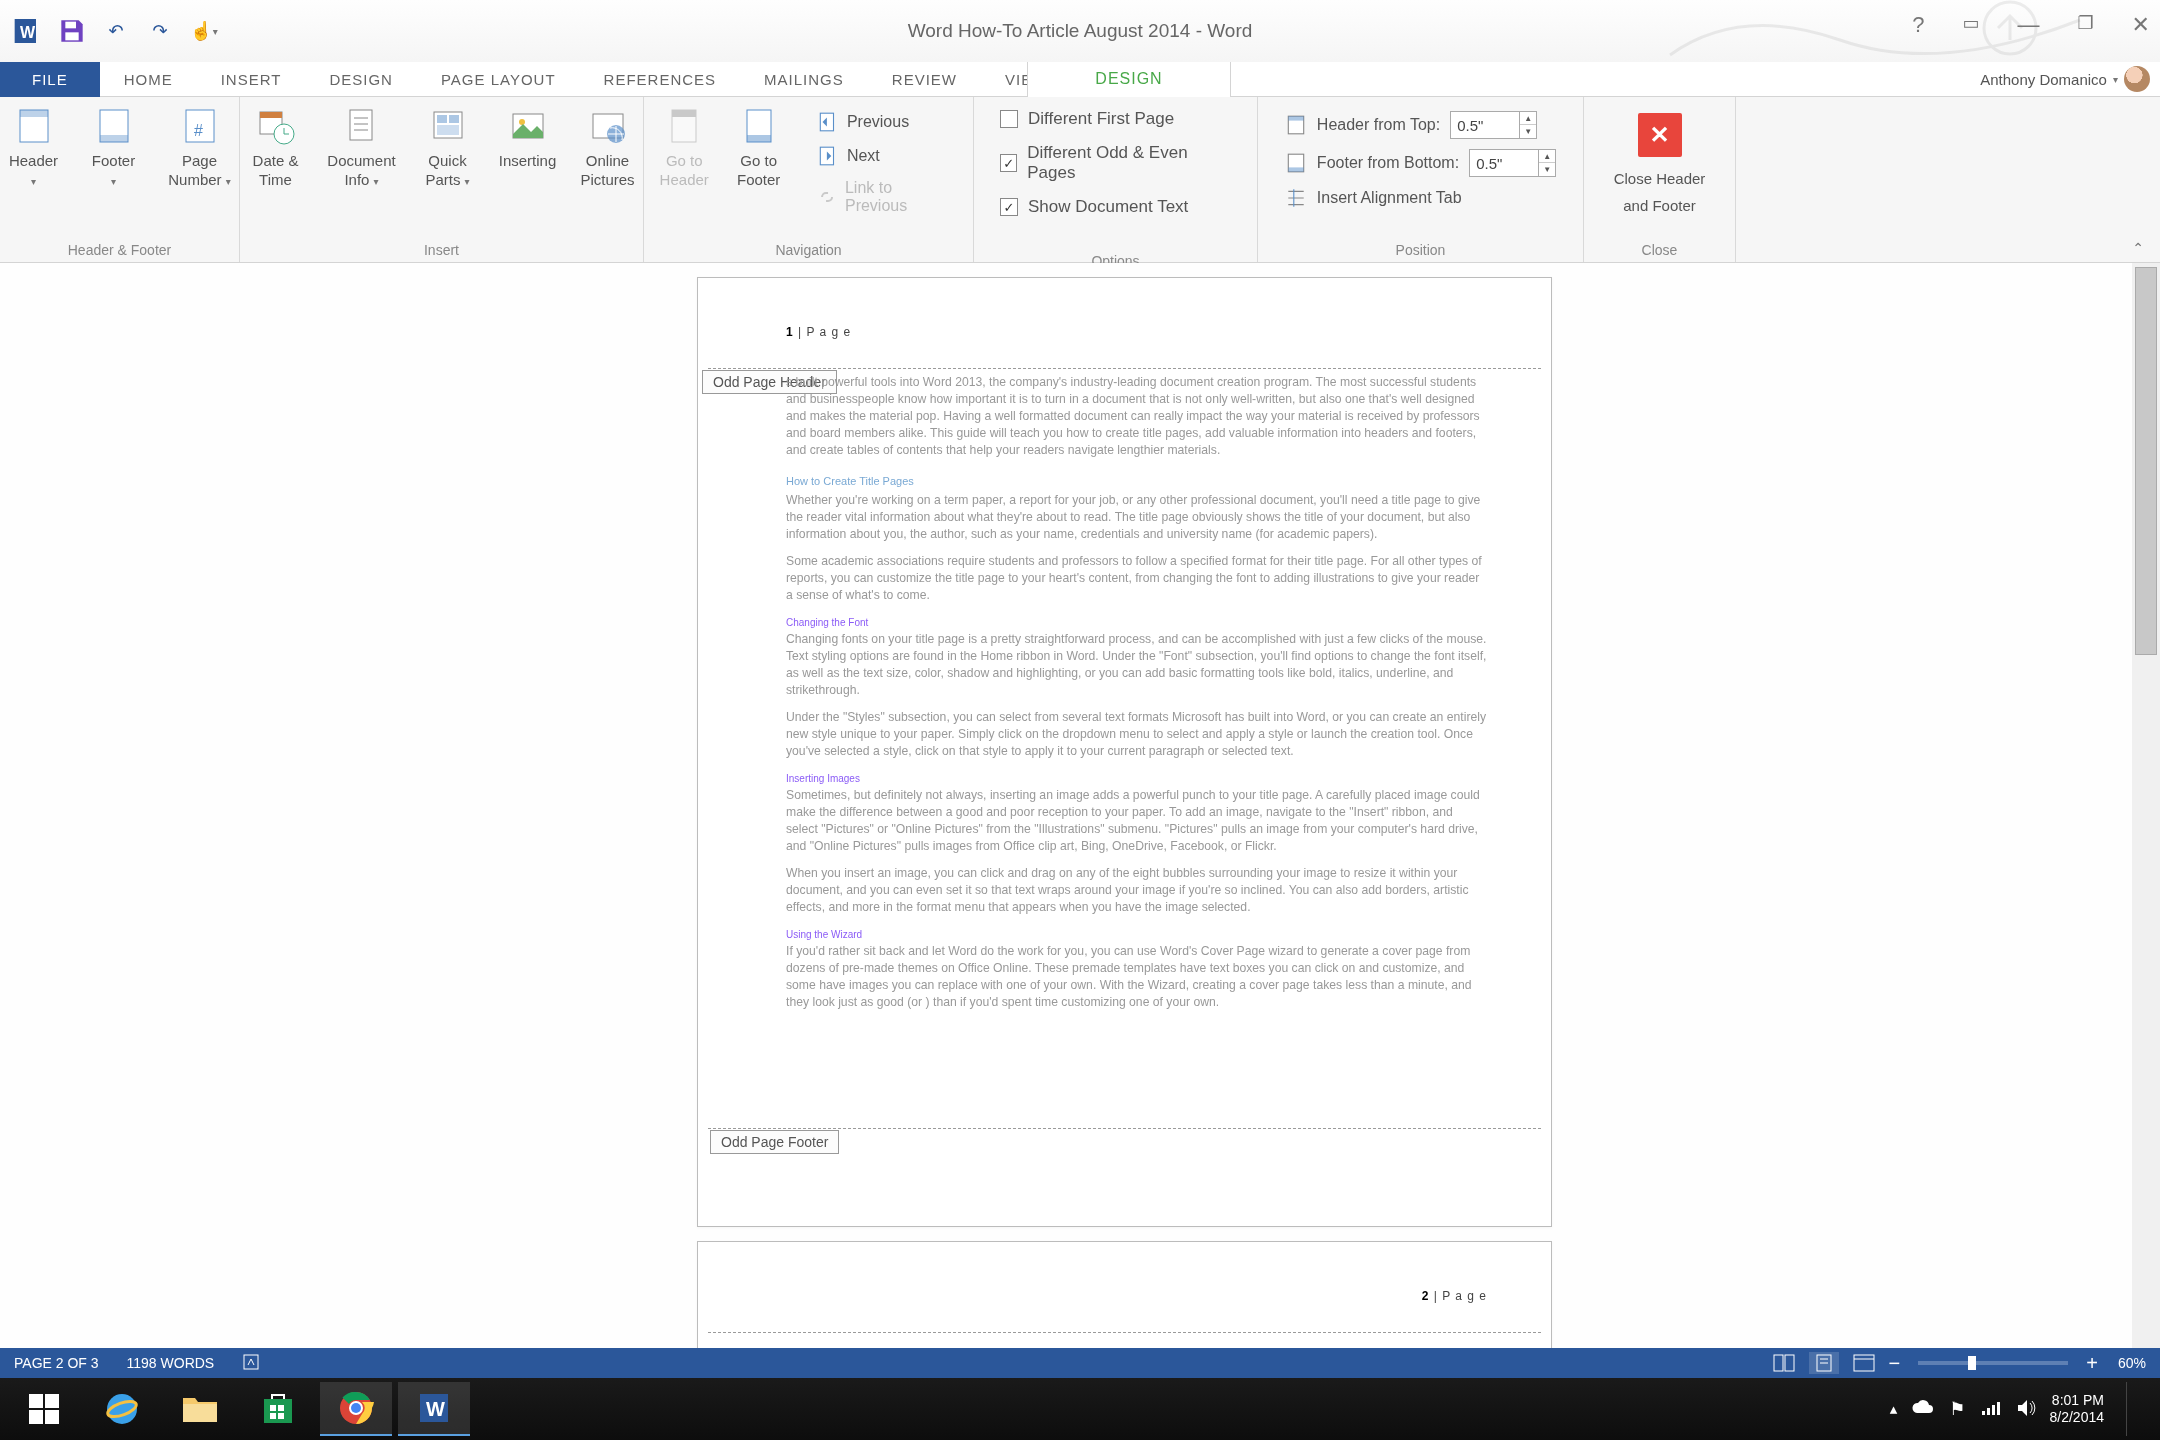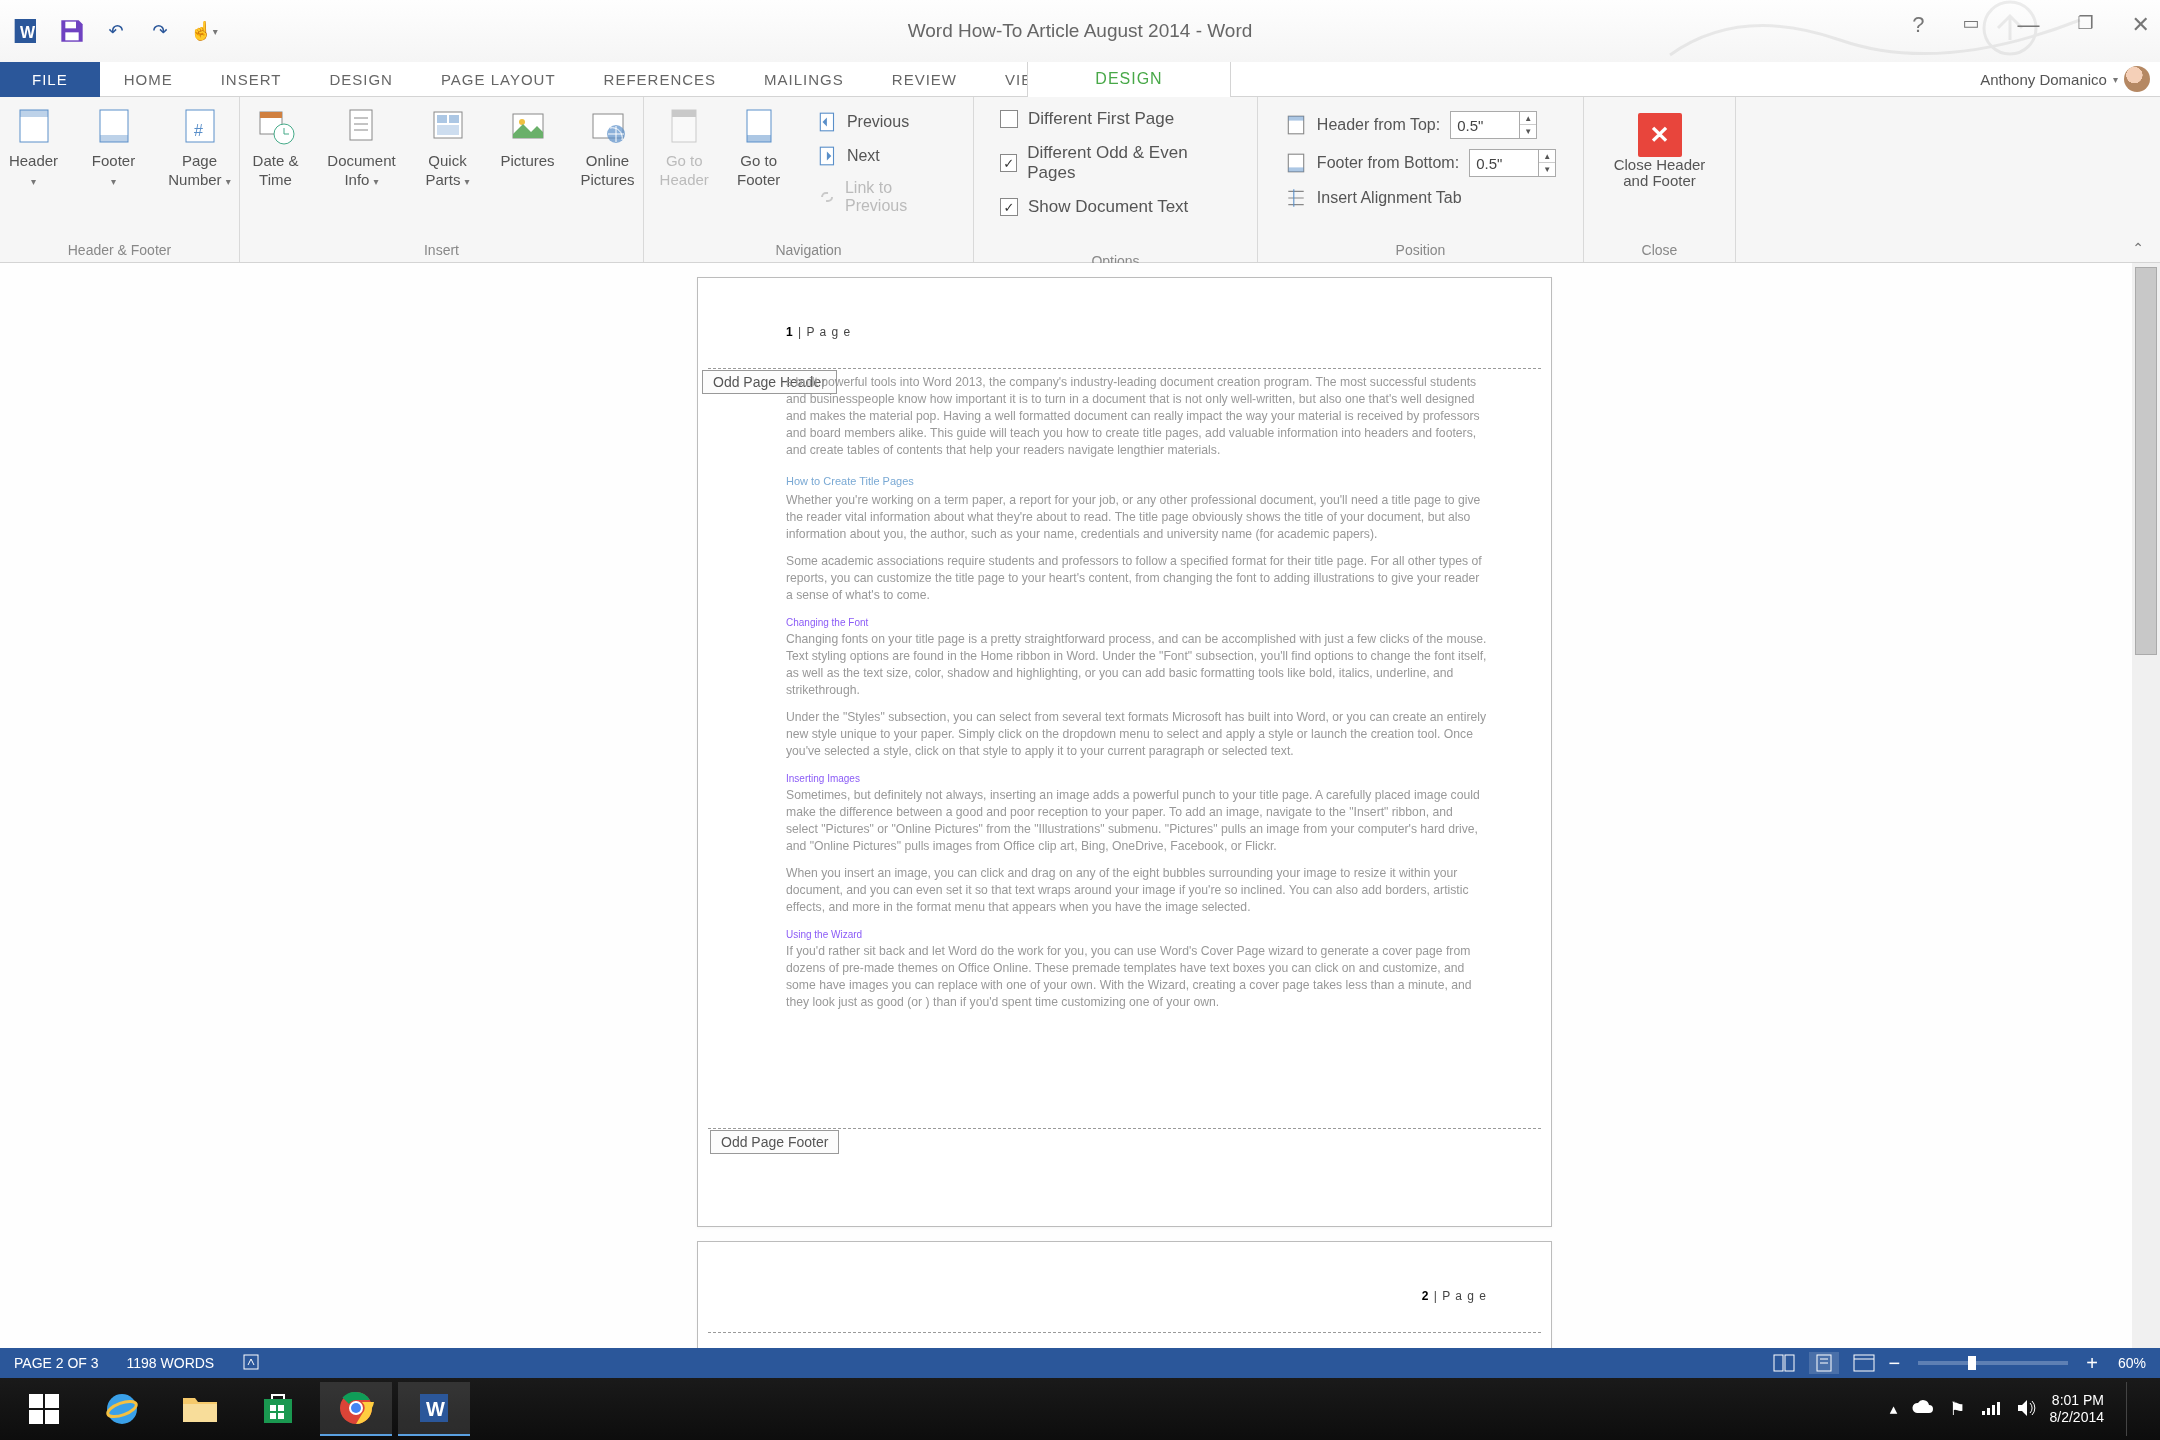--- a/index.html
+++ b/index.html
@@ -229,21 +229,21 @@
           <div class="lbl"><span>Quick Parts</span> <span class="drop-caret">▾</span></div>
         </div>
       <div class="btncol small">
           <div class="ico">
             <svg viewBox="0 0 40 40">
               <rect x="5" y="8" width="30" height="24" fill="#fff" stroke="#888"></rect>
               <circle cx="14" cy="16" r="3" fill="#f0c040"></circle>
               <path d="M5 28 l10 -10 l8 8 l6 -6 l6 6 v6 H5z" fill="#6ab06a"></path>
             </svg>
           </div>
-          <div class="lbl">Pictures</div>
+          <div class="lbl">Inserting</div>
         </div>
       <div class="btncol small">
           <div class="ico">
             <svg viewBox="0 0 40 40">
               <rect x="5" y="8" width="30" height="24" fill="#fff" stroke="#888"></rect>
               <circle cx="28" cy="28" r="9" fill="#5a8fc9" opacity=".7"></circle>
               <path d="M20 28h16M28 20v16M22 22a10 10 0 0 1 12 12" stroke="#fff" fill="none"></path>
             </svg>
           </div>
           <div class="lbl">Online Pictures</div>
@@ -359,21 +359,21 @@
           </svg>
           <span>Insert Alignment Tab</span>
         </div>
     </div>
     <div class="grouplabel">Position</div>
   </div>
 
   <div class="group" style="width:152px; border-right:1px solid #d9d9d9;">
     <div class="close-col">
       <div class="close-ico">✕</div>
-      <div class="lbl" style="font-size:15px;color:#555;text-align:center;line-height:16px;">Close Header and Footer</div>
+      <div class="lbl" style="font-size:15px;color:#555;text-align:center;margin-top:8px;line-height:27px;">Close Header and Footer</div>
     </div>
     <div class="grouplabel">Close</div>
   </div>
   <span class="collapse-caret">⌃</span>
 </div>
 
 <div class="docarea">
   <div class="page page1">
     <div class="pgnum" style="top:47px; left:88px;"><b>1</b><span> | P a g e</span></div>
     <div class="hdr-line" style="top:90px;"></div>

